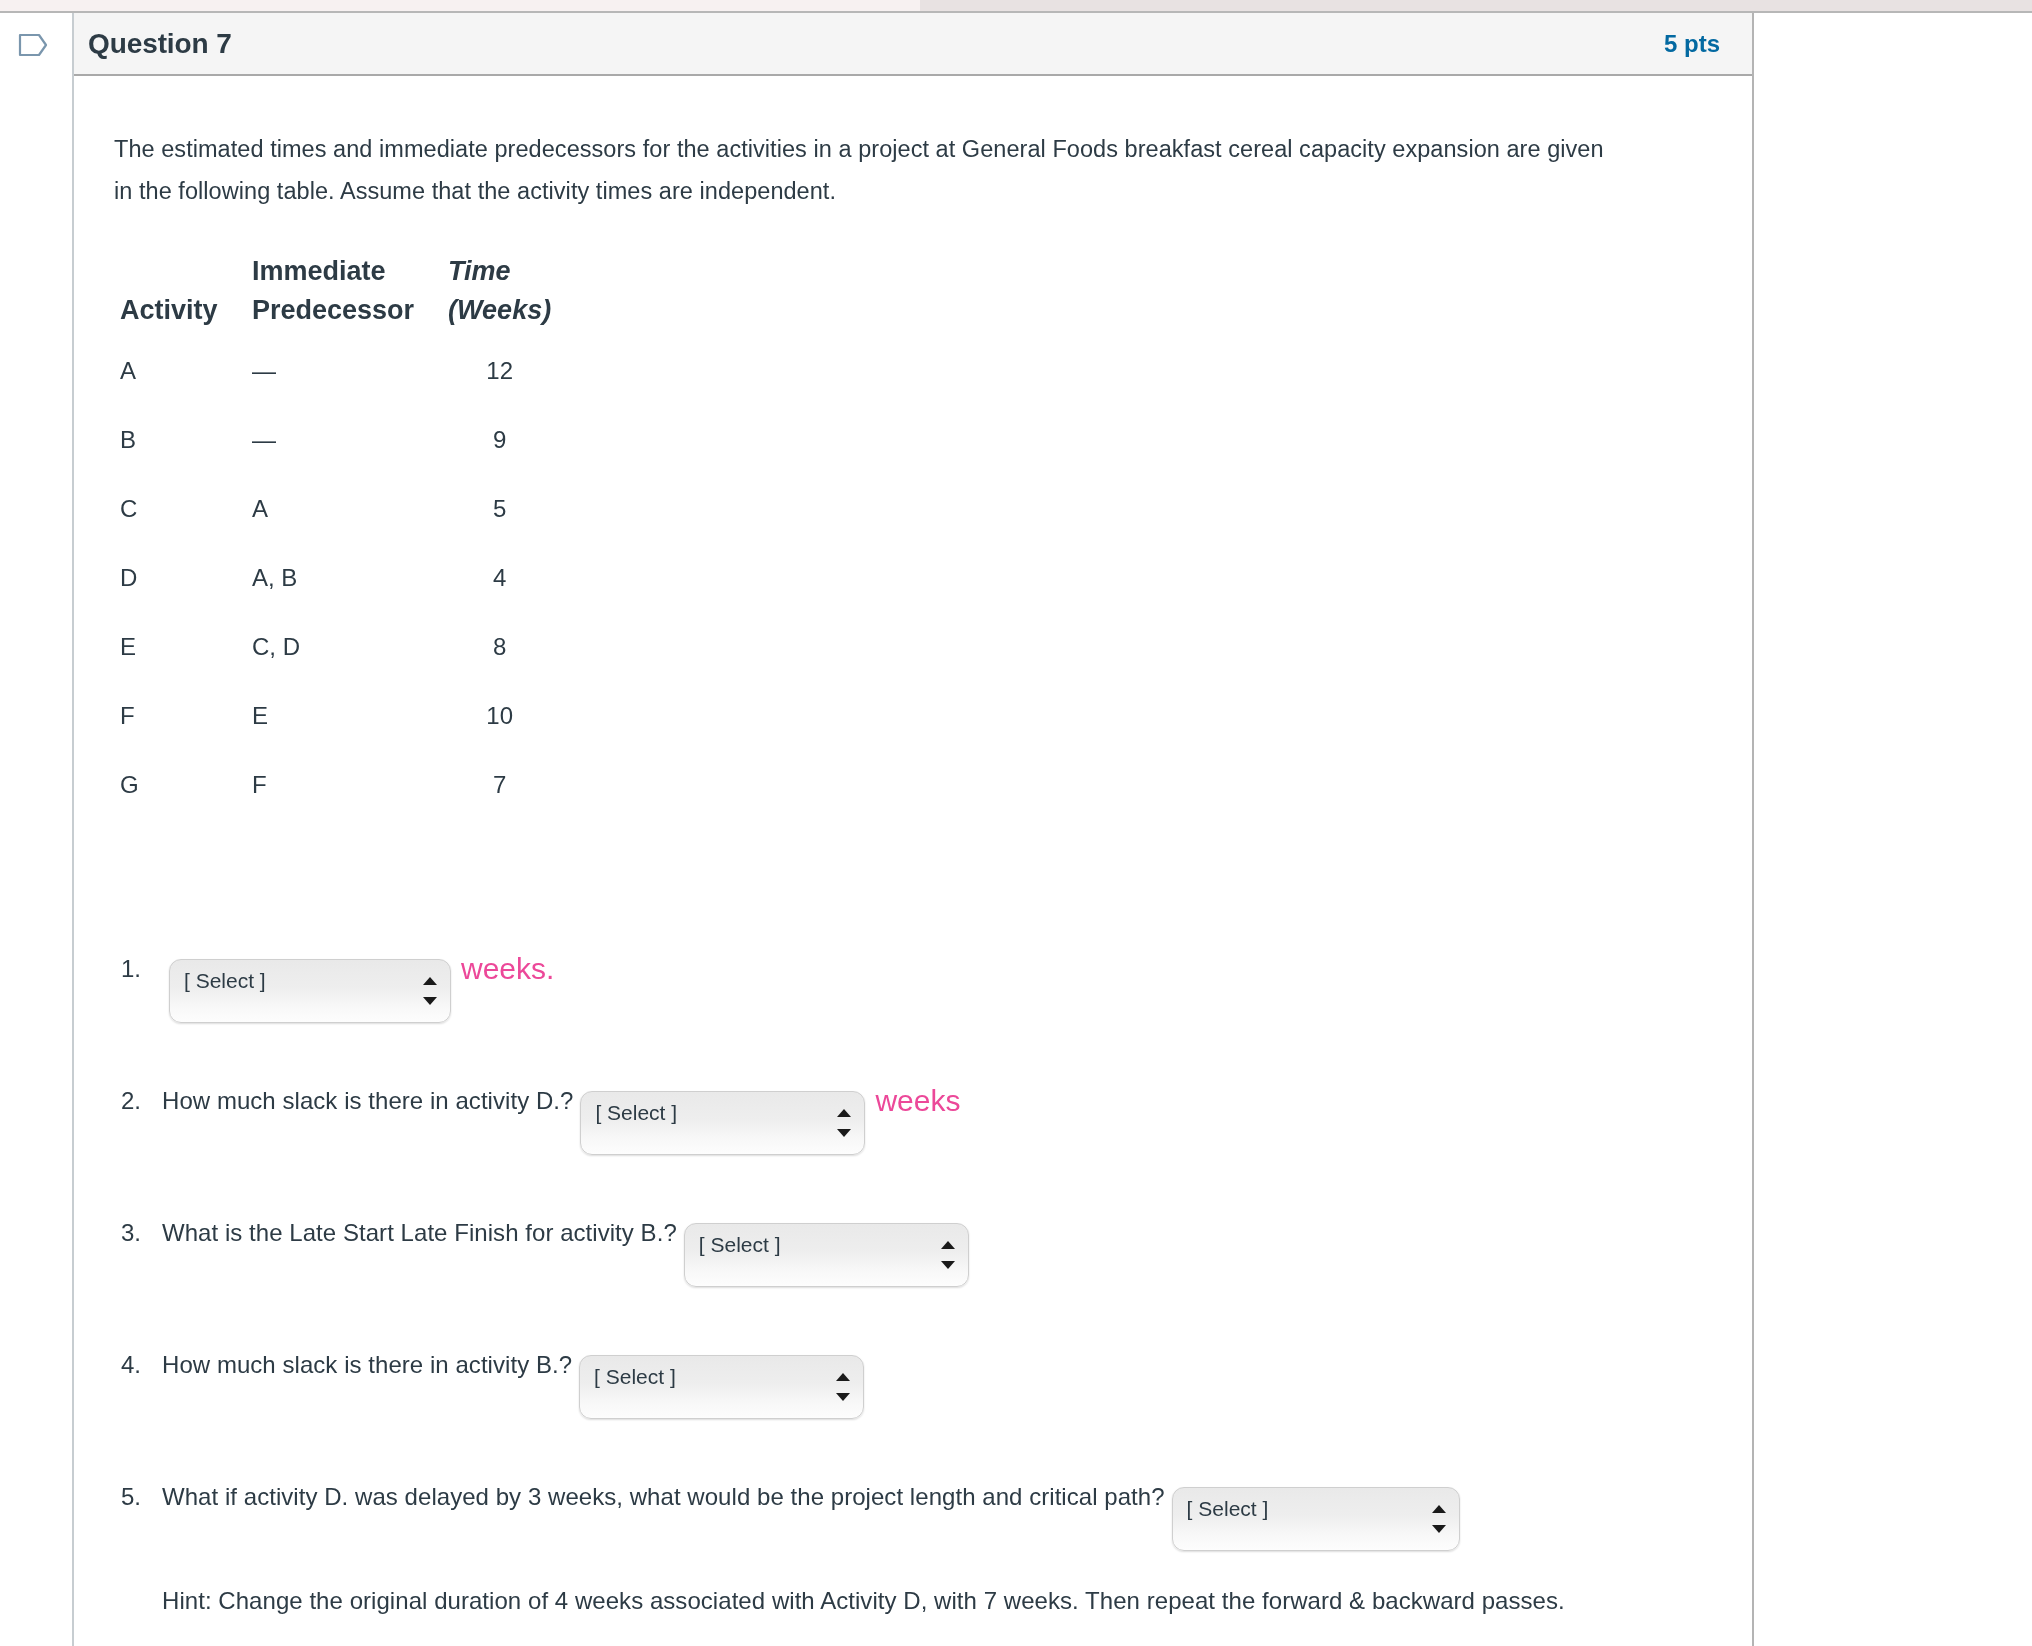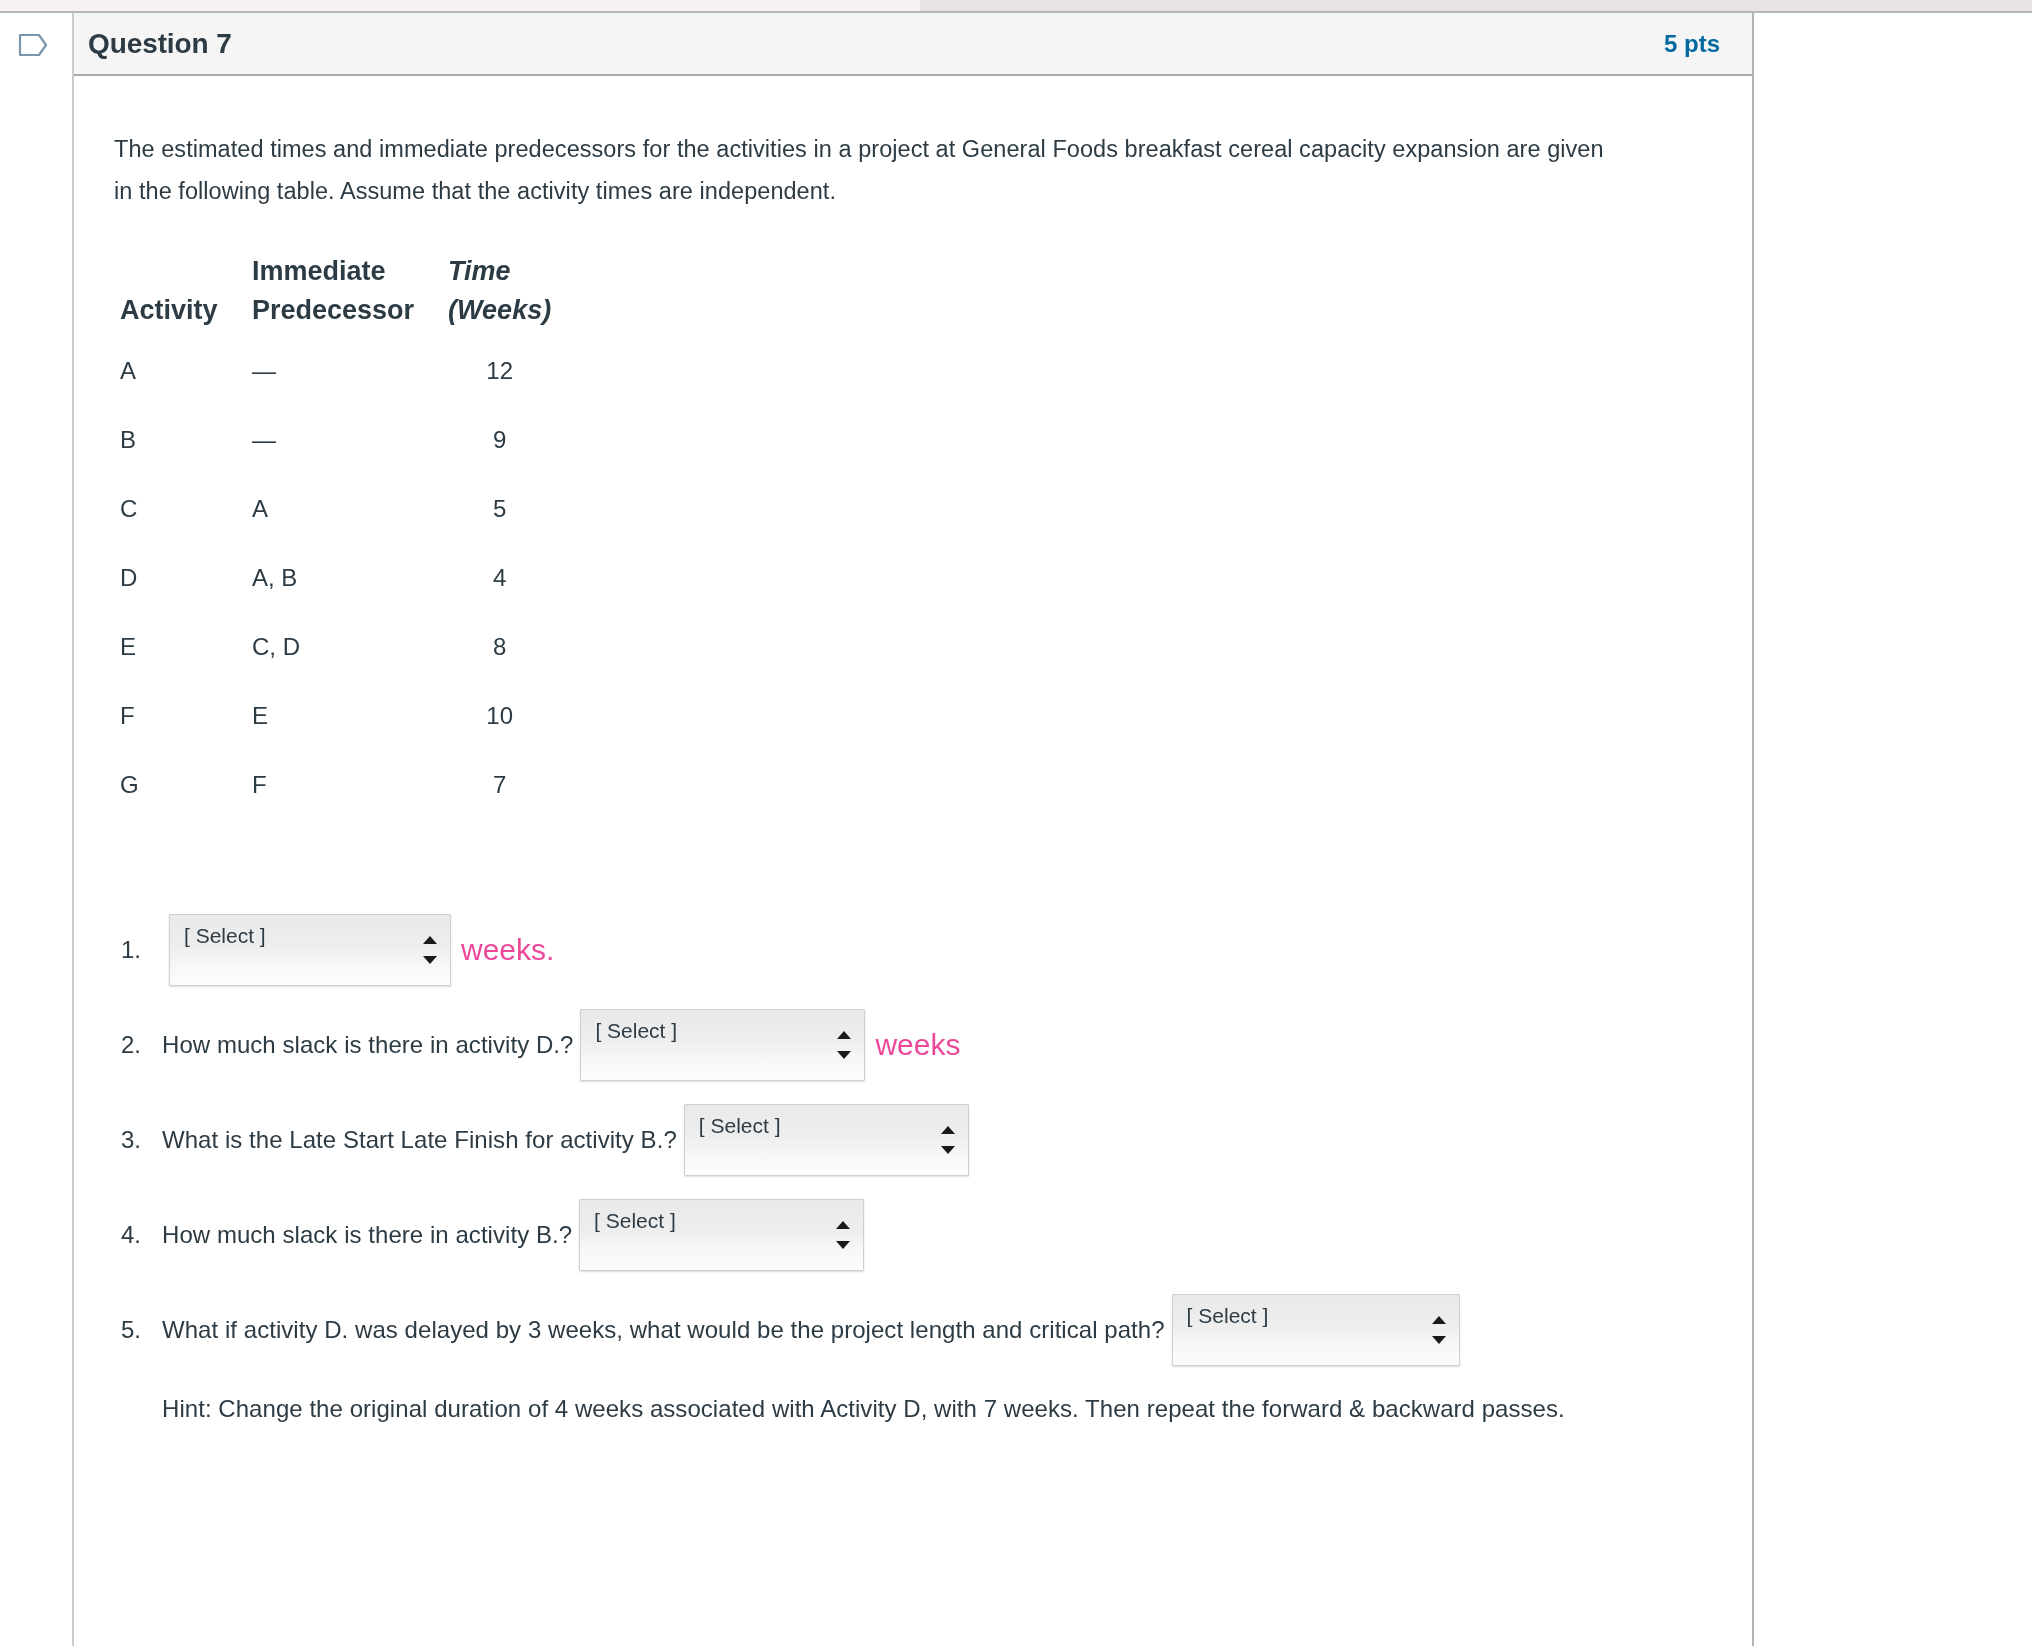--- a/index.html
+++ b/index.html
@@ -178,28 +178,29 @@
     color: #ec4899;
     margin-left: 10px;
     white-space: nowrap;
   }
 
   
   .sel {
     position: relative;
     display: inline-block;
     margin-left: 7px;
-    height: 72px;
+    height: 64px;
     border: 1px solid #cfcfcf;
-    border-radius: 1px;
+    border-radius: 12px;
     background: linear-gradient(to bottom, #e9e9e9 0%, #eeeeee 45%, #f7f7f7 72%, #fdfdfd 100%);
     box-shadow: 0 1px 2px rgba(0,0,0,0.14);
     box-sizing: border-box;
     vertical-align: middle;
     flex: 0 0 auto;
+    margin-top: 45px;
   }
   .sel .sel-label {
     position: absolute;
     left: 14px;
     top: 9px;
     font-size: 21px;
     color: #2d3b45;
     white-space: nowrap;
   }
   .sel .sel-arrows {
@@ -230,21 +231,21 @@
 
   .sel.w1 { width: 282px; }
   .sel.w2 { width: 285px; }
   .sel.w3 { width: 285px; }
   .sel.w4 { width: 285px; }
   .sel.w5 { width: 288px; }
 
   .q-list > li.item5 { margin-bottom: 10px; }
 
   .hint {
-    margin: 21px 0 0 48px;
+    margin: 28px 0 0 48px;
     font-size: 24px;
     line-height: 44px;
     color: #2d3b45;
     max-width: 1570px;
     letter-spacing: 0.05px;
   }
 </style>
 </head>
 <body>
 

